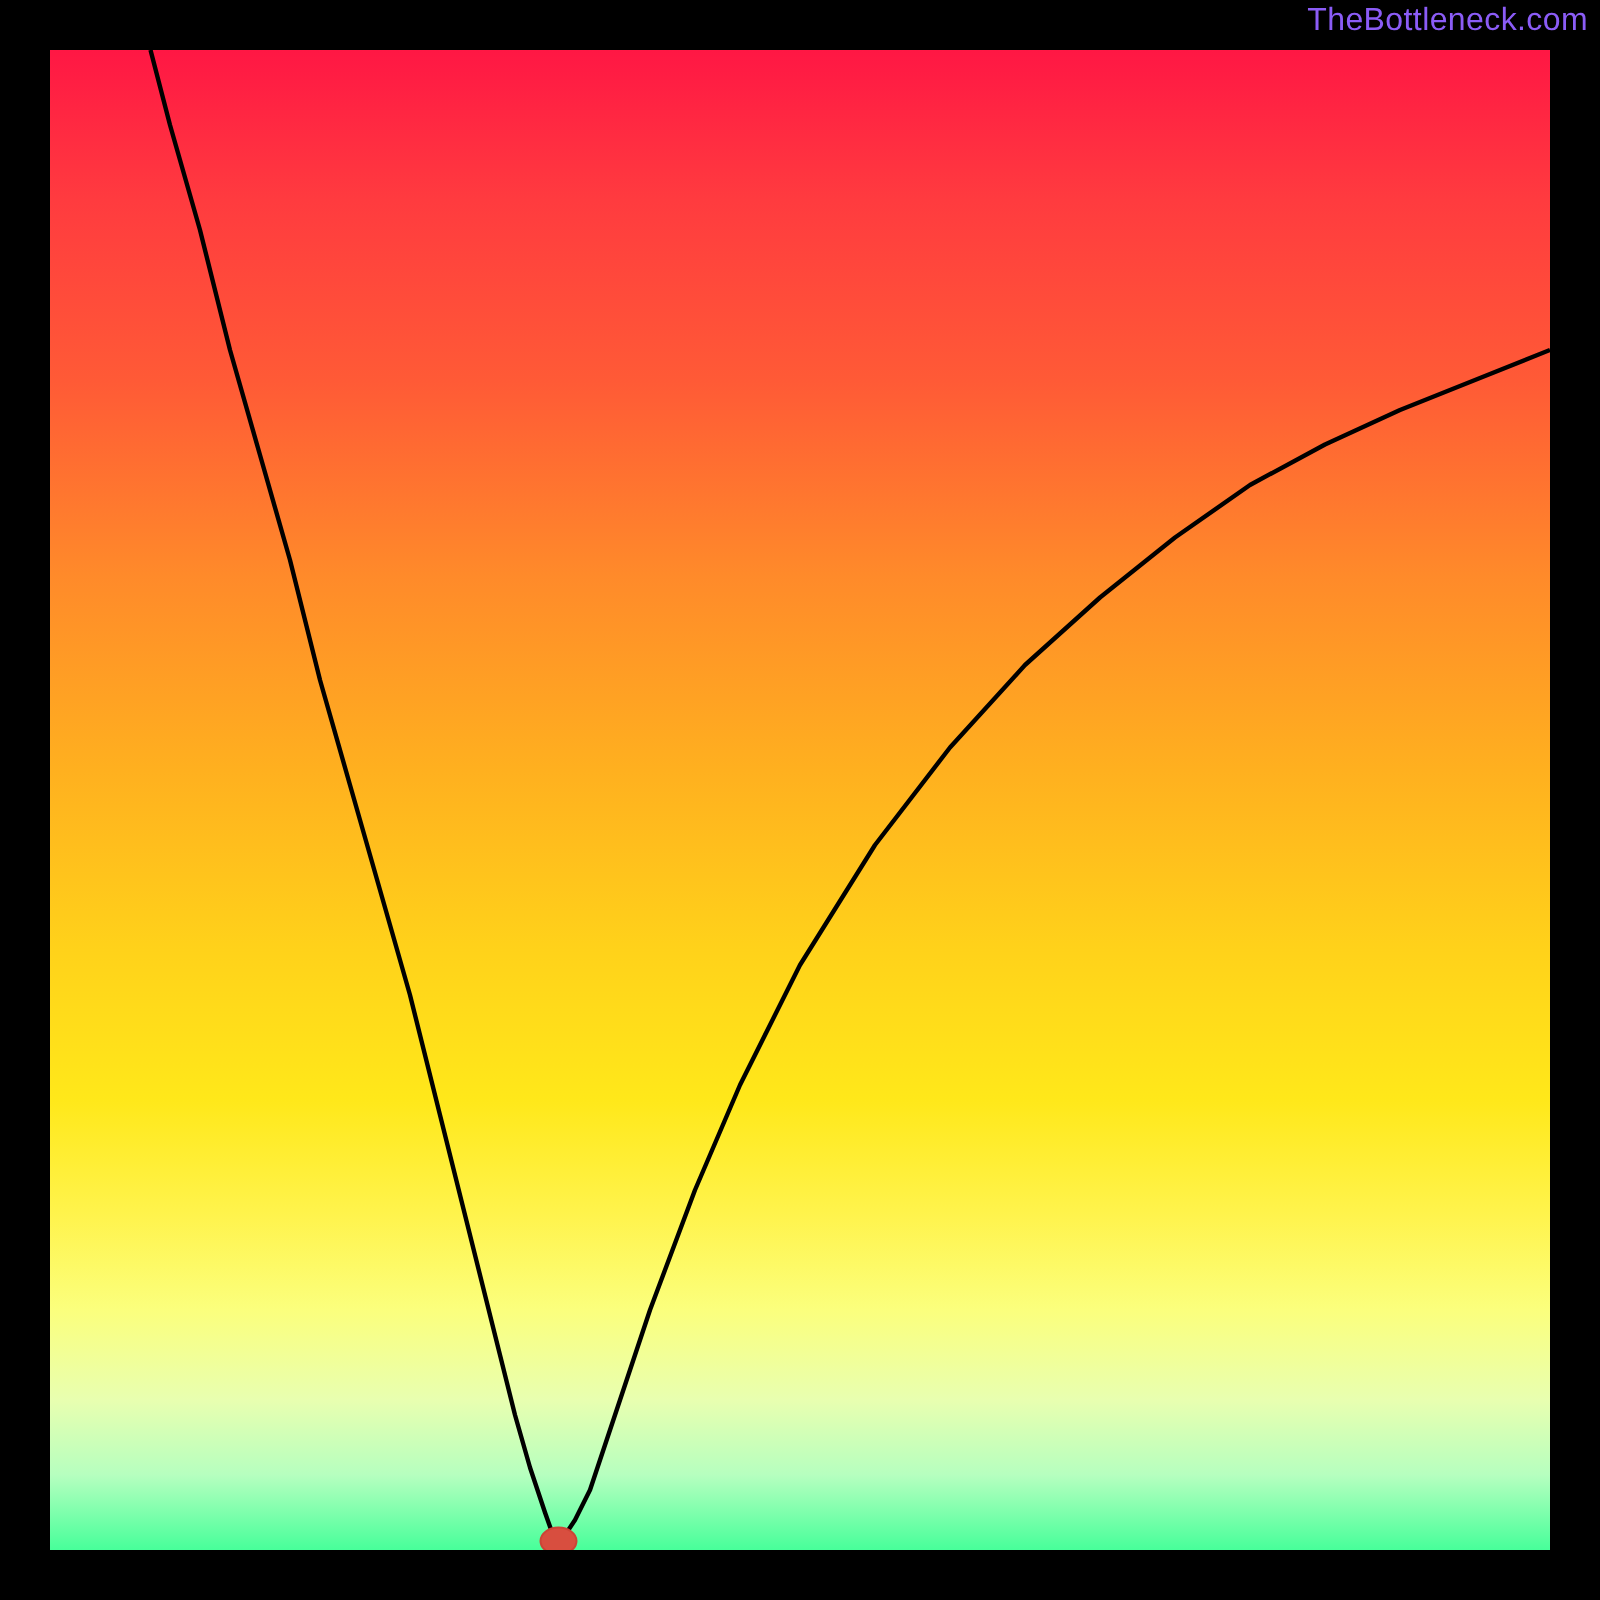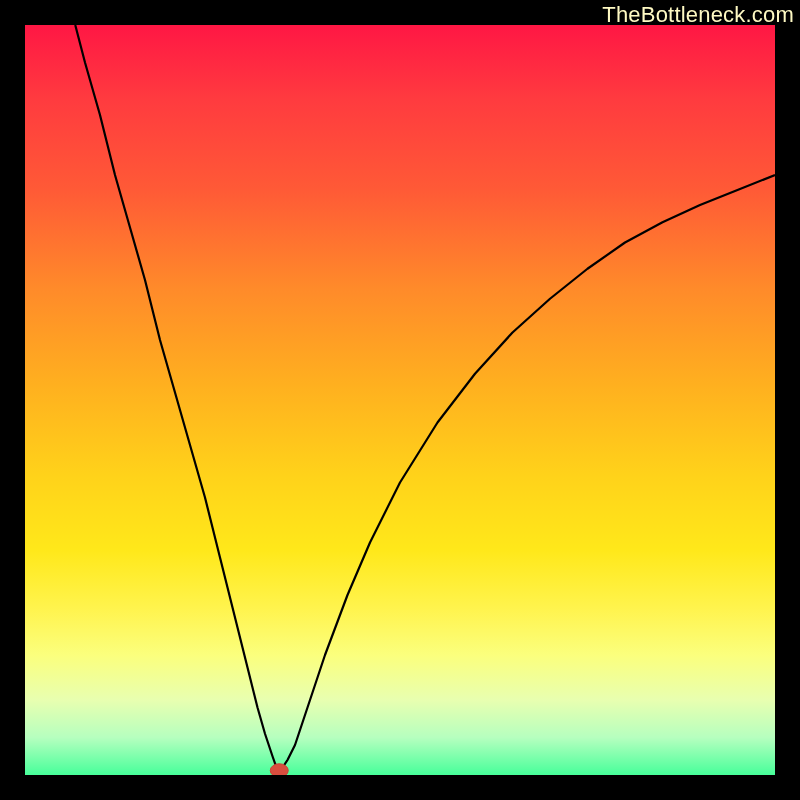--- a/index.html
+++ b/index.html
@@ -24,22 +24,22 @@
       #fbff7d 84%,
       #e8ffb0 90%,
       #b6ffbf 95%,
       #47ff9a 100%);
   }
 
   .watermark {
     position: absolute;
     top: 2px;
     right: 6px;
-    color: #fef9c3;
-    font-size: 22px;
+    color: #8b5cf6;
+    font-size: 16px;
     font-weight: 500;
     letter-spacing: 0.2px;
     white-space: nowrap;
   }
 
   .plot-svg {
     position: absolute;
     left: 25px;
     top: 25px;
     width: 750px;

